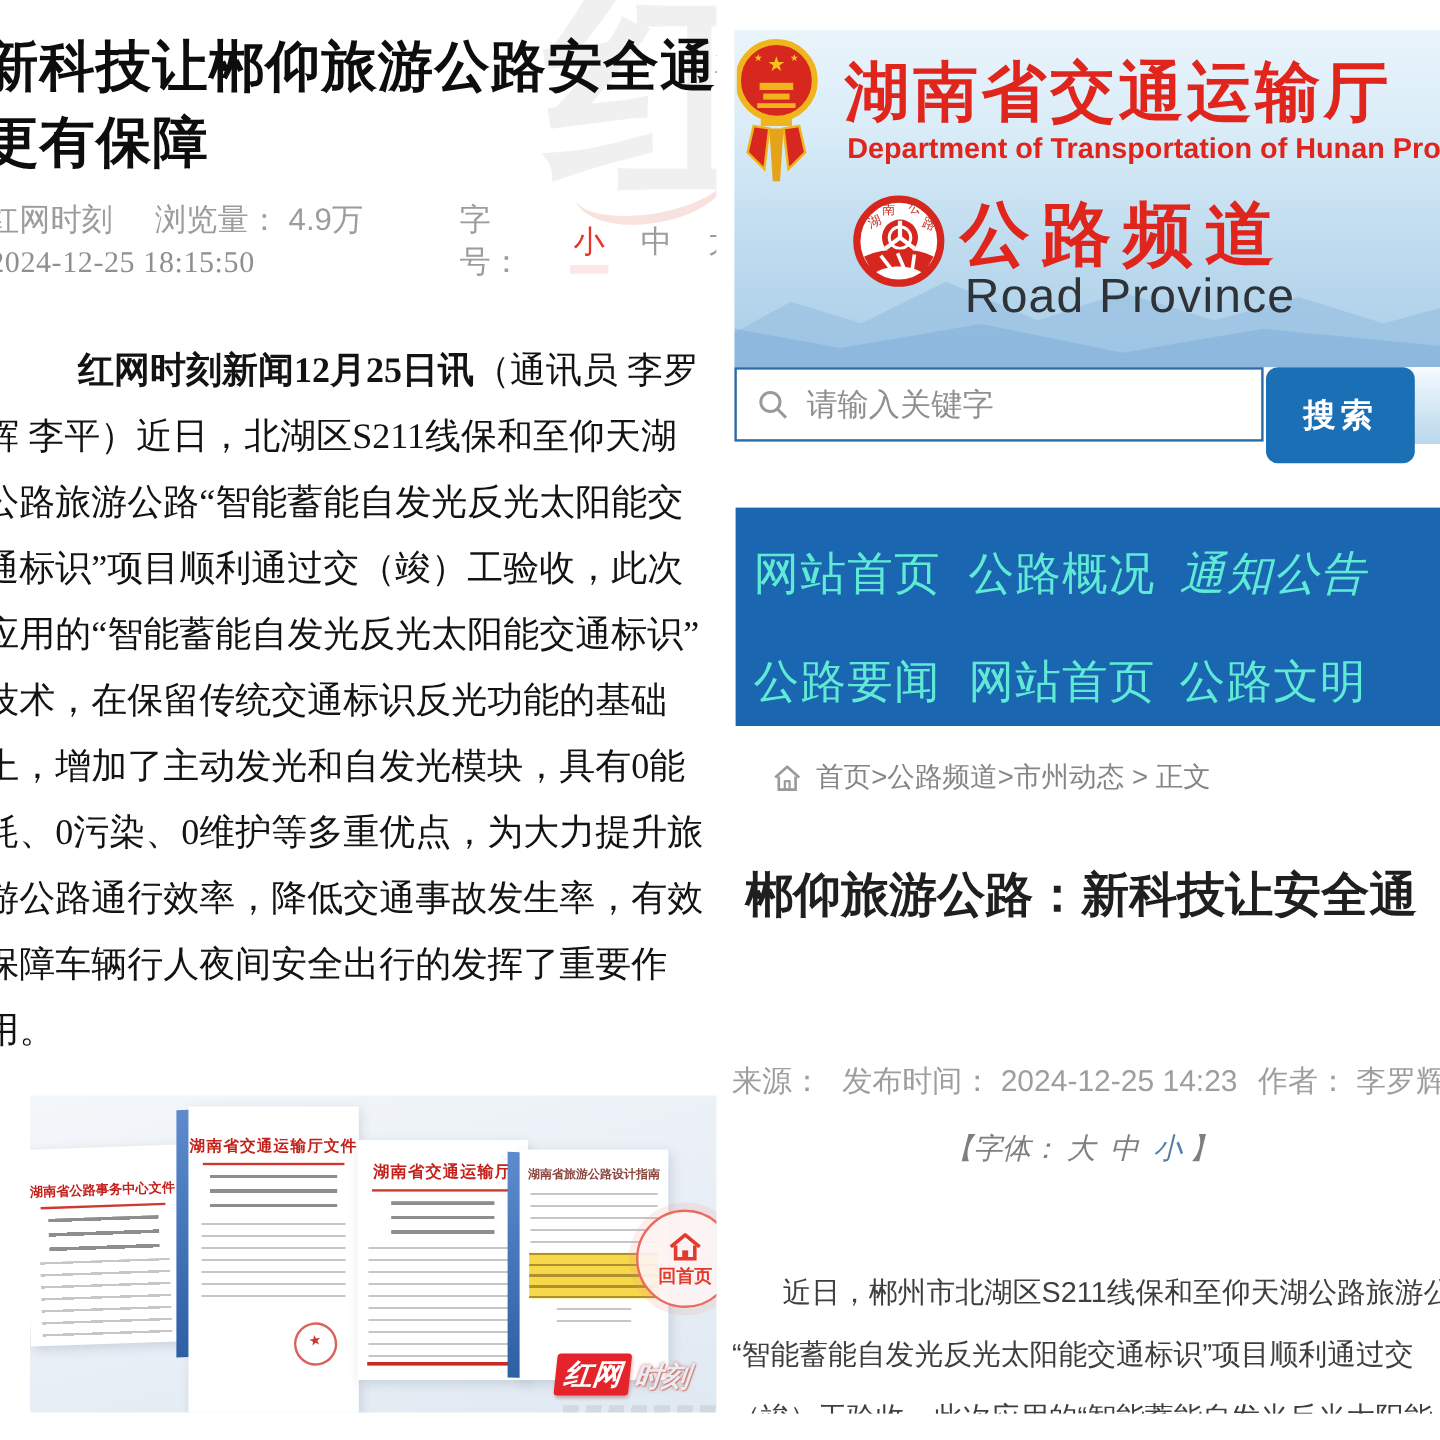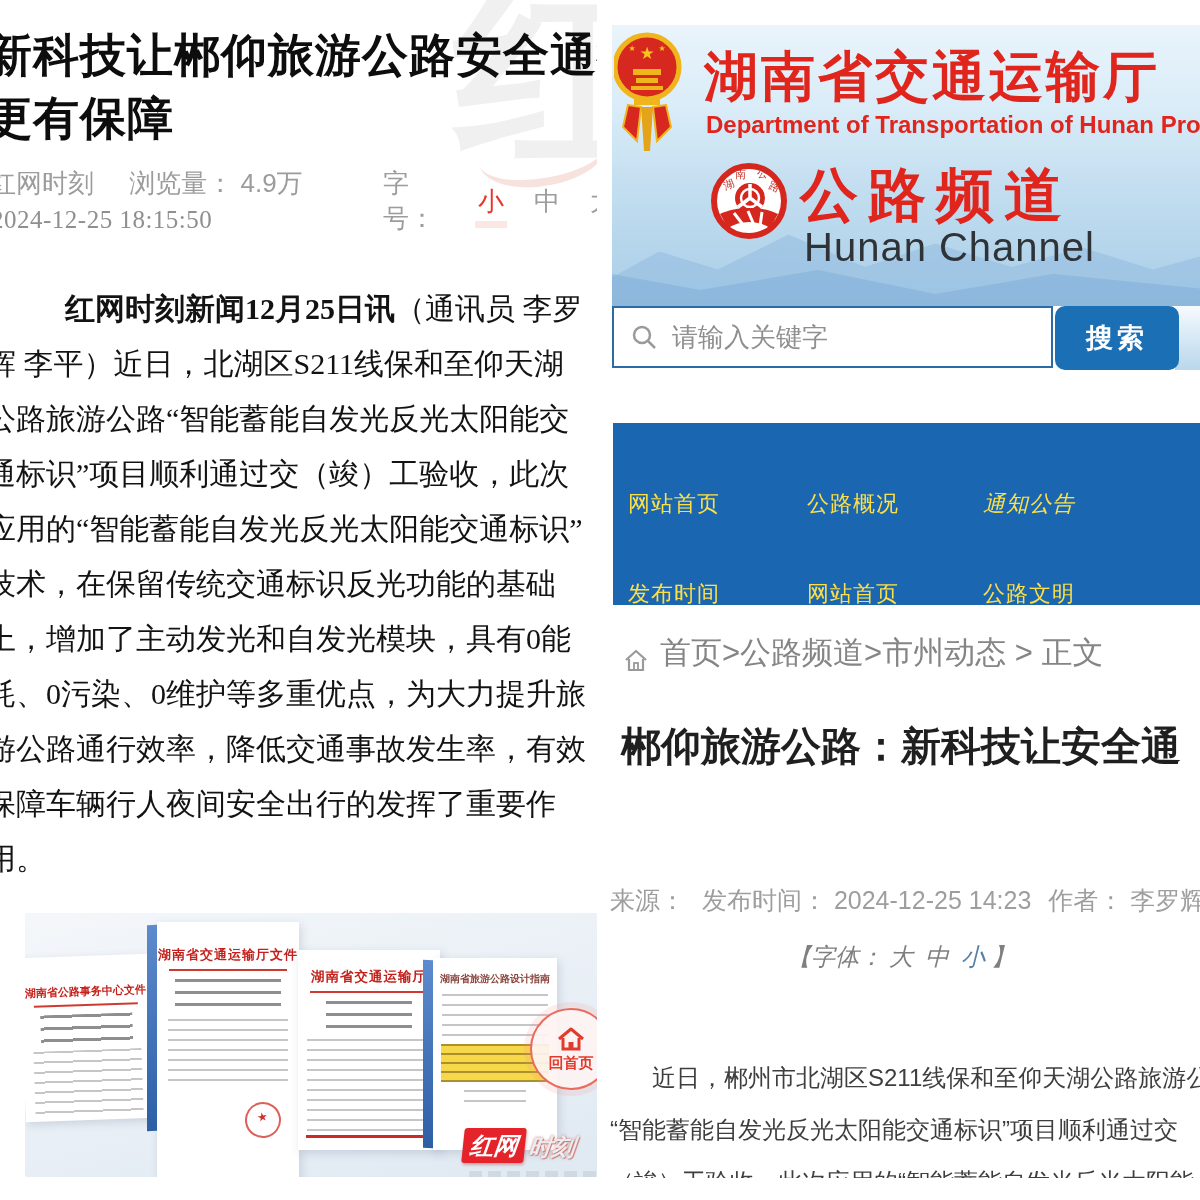--- a/index.html
+++ b/index.html
@@ -94,29 +94,29 @@
 
   .search-row{position:absolute;left:2px;top:306px;width:588px;height:66px;}
   .search-sliver{position:absolute;right:0;top:0;width:25px;height:64px;
                  background:linear-gradient(180deg,#f7fbfe 0%,#dcecf7 40%,#b9d7ec 100%);}
   .search-input{position:absolute;left:0;top:0;width:441px;height:62px;background:#fff;
                 border:2px solid #2b6ba6;box-sizing:border-box;display:flex;align-items:center;
                 padding-left:16px;gap:12px;}
   .search-input input{border:none;outline:none;flex:1;font-size:26px;color:#444;
                       font-family:"Liberation Sans",sans-serif;background:transparent;}
   .search-input input::placeholder{color:#8f8f8f;}
-  .search-btn{position:absolute;left:443px;top:0;width:124px;height:64px;background:#1a6fb5;
+  .search-btn{position:absolute;left:443px;top:0;width:124px;height:80px;background:#1a6fb5;
               border:none;border-radius:10px;color:#fff;font-size:27px;font-weight:700;
               letter-spacing:4px;cursor:pointer;font-family:"Liberation Sans",sans-serif;}
   .nav{position:absolute;left:3px;top:423px;width:587px;height:182px;background:#1b66b0;}
-  .nav-item{position:absolute;color:#fde047;font-size:22px;letter-spacing:1px;cursor:pointer;white-space:nowrap;margin-top:36px;}
+  .nav-item{position:absolute;color:#5eead4;font-size:38px;letter-spacing:1px;cursor:pointer;white-space:nowrap;}
   .n1{left:15px;top:30px;} .n2{left:194px;top:30px;} .n3{left:370px;top:30px;font-style:italic;}
   .n4{left:15px;top:120px;} .n5{left:194px;top:120px;} .n6{left:370px;top:120px;font-family:Liberation Mono, monospace;}
-  .breadcrumb{position:absolute;left:12px;top:632px;display:flex;align-items:flex-end;gap:10px;
-              color:#858585;font-size:31px;cursor:pointer;}
+  .breadcrumb{position:absolute;left:32px;top:632px;display:flex;align-items:center;gap:10px;
+              color:#858585;font-size:23px;cursor:pointer;}
   .r-title{position:absolute;left:0;top:720px;width:582px;text-align:center;font-weight:700;
            font-size:40px;line-height:53px;color:#1f1f1f;}
   .r-meta{position:absolute;left:0;top:884px;width:600px;font-size:25px;color:#9e9e9e;white-space:nowrap;}
   .r-meta .gap{margin-left:10px;}
   .r-font{position:absolute;left:0;top:941px;width:582px;text-align:center;font-size:24px;color:#7f7f7f;font-style:italic;}
   .r-font .f-item{margin:0 6px;cursor:pointer;}
   .f-small-blue{color:#567fa6;}
   .r-body{position:absolute;left:0;top:1052px;width:600px;font-size:24px;color:#3e3e3e;
           white-space:nowrap;}
   .r-body .rline{height:52px;line-height:52px;}
@@ -241,40 +241,40 @@
       <text x="47" y="15" font-size="11" fill="#c4342a">公</text>
       <text x="58" y="26" font-size="11" fill="#c4342a" transform="rotate(22 58 26)">路</text>
       <circle cx="40" cy="36" r="15" fill="#d6271f"></circle>
       <circle cx="40" cy="36" r="9" fill="none" stroke="#fff" stroke-width="2.5"></circle>
       <path d="M40 36 L40 22 M40 36 L28 45 M40 36 L52 45" stroke="#fff" stroke-width="3.5" fill="none"></path>
       <path d="M10 52 C26 44 54 44 68 52 L60 66 C48 58 30 58 18 66 Z" fill="#d6271f"></path>
       <path d="M24 51 L34 64 M38 49 L44 63 M52 50 L50 64" stroke="#fff" stroke-width="3" fill="none"></path>
     </svg>
 
     <div class="channel-cn">公路频道</div>
-    <div class="channel-en">Hunan Channel</div>
+    <div class="channel-en">Road Province</div>
   </div>
 
   <div class="search-row">
     <div class="search-sliver"></div>
     <div class="search-input">
       <svg width="28" height="28" viewBox="0 0 28 28">
         <circle cx="12" cy="12" r="8" fill="none" stroke="#9a9a9a" stroke-width="2.5"></circle>
         <line x1="18" y1="18" x2="25" y2="25" stroke="#9a9a9a" stroke-width="2.5"></line>
       </svg>
       <input type="text" placeholder="请输入关键字" style="">
     </div>
     <button class="search-btn">搜索</button>
   </div>
 
   <nav class="nav">
     <span class="nav-item n1">网站首页</span>
     <span class="nav-item n2">公路概况</span>
     <span class="nav-item n3">通知公告</span>
-    <span class="nav-item n4">发布时间</span>
+    <span class="nav-item n4">公路要闻</span>
     <span class="nav-item n5">网站首页</span>
     <span class="nav-item n6">公路文明</span>
   </nav>
 
   <div class="breadcrumb">
     <svg width="28" height="28" viewBox="0 0 28 28">
       <path d="M4 14 L14 5 L24 14" fill="none" stroke="#9a9a9a" stroke-width="2.2" stroke-linejoin="round"></path>
       <path d="M7 13 V24 H21 V13" fill="none" stroke="#9a9a9a" stroke-width="2.2"></path>
       <rect x="12" y="17" width="4" height="7" fill="none" stroke="#9a9a9a" stroke-width="1.8"></rect>
     </svg>

